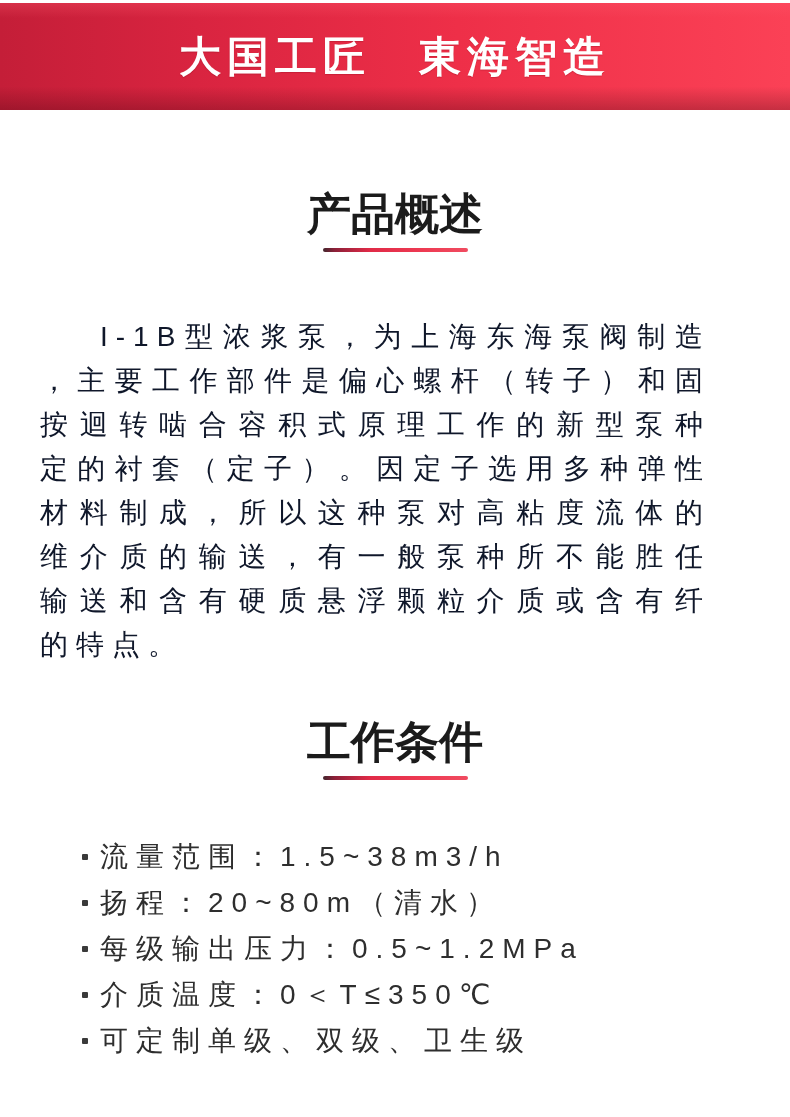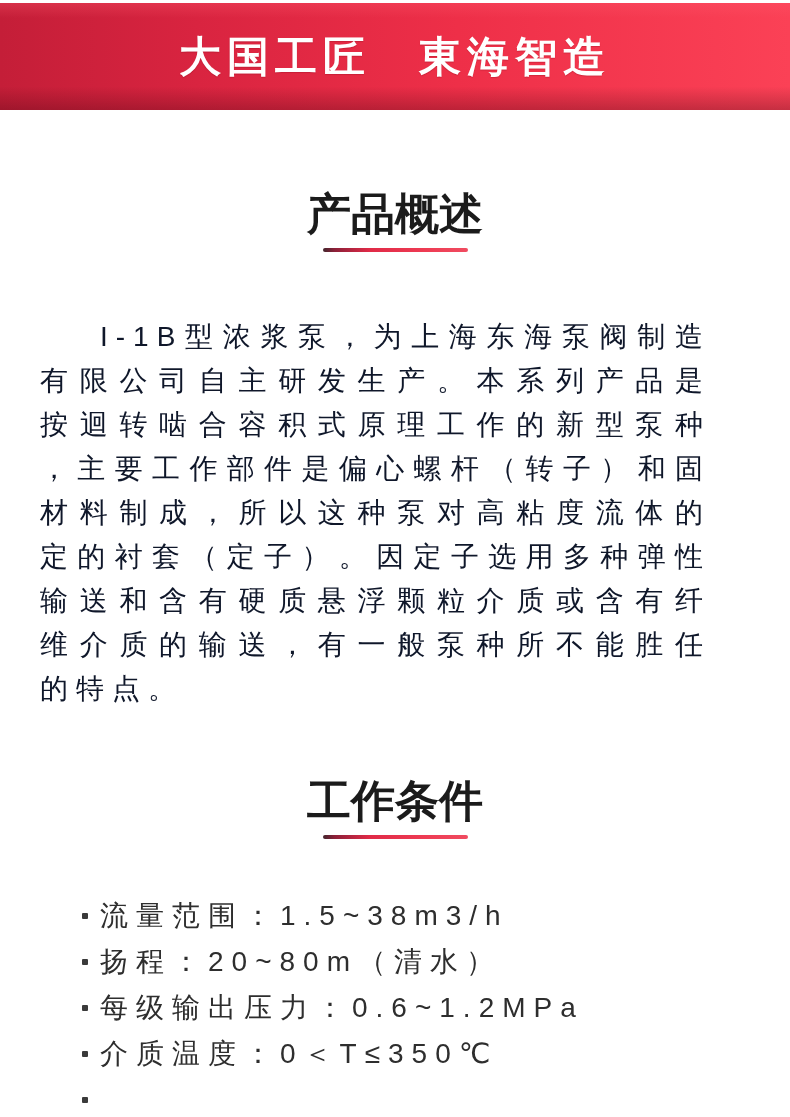--- a/index.html
+++ b/index.html
@@ -44,21 +44,21 @@
   
   .section-title {
     margin: 0;
     text-align: center;
     font-size: 44px;
     line-height: 48px;
     font-weight: bold;
     color: #1b1b1b;
   }
   .section-title.overview { margin-top: 80px; }
-  .section-title.conditions { margin-top: 66px; }
+  .section-title.conditions { margin-top: 51px; }
   .title-underline {
     width: 145px;
     height: 4px;
     margin: 10px auto 0 auto;
     border-radius: 2px;
     background: linear-gradient(90deg, #43262e 0%, #8c2038 8%, #e02a47 32%, #ee3b53 70%, #f04b60 100%);
   }
 
   
   .paragraph {
@@ -108,48 +108,48 @@
 
   <div class="banner">
     <span class="banner-text">大国工匠　東海智造</span>
   </div>
 
   <h2 class="section-title overview">产品概述</h2>
   <div class="title-underline"></div>
 
   <div class="paragraph">
     <div class="para-line first">I-1B型浓浆泵，为上海东海泵阀制造</div>
-    <div class="para-line">有限公司自主研发生产。本系列产品是</div>
+    <div class="para-line">，主要工作部件是偏心螺杆（转子）和固</div>
     <div class="para-line">按迴转啮合容积式原理工作的新型泵种</div>
-    <div class="para-line">，主要工作部件是偏心螺杆（转子）和固</div>
+    <div class="para-line">定的衬套（定子）。因定子选用多种弹性</div>
     <div class="para-line">材料制成，所以这种泵对高粘度流体的</div>
-    <div class="para-line">定的衬套（定子）。因定子选用多种弹性</div>
+    <div class="para-line">维介质的输送，有一般泵种所不能胜任</div>
     <div class="para-line">输送和含有硬质悬浮颗粒介质或含有纤</div>
-    <div class="para-line">维介质的输送，有一般泵种所不能胜任</div>
     <div class="para-line last">的特点。</div>
   </div>
 
   <h2 class="section-title conditions">工作条件</h2>
   <div class="title-underline"></div>
 
   <ul class="spec-list">
     <li class="spec-item">
       <span class="dot"></span>
       <span>流量范围：1.5~38m3/h</span>
     </li>
     <li class="spec-item">
       <span class="dot"></span>
       <span>扬程：20~80m（清水）</span>
     </li>
     <li class="spec-item">
       <span class="dot"></span>
-      <span>每级输出压力：0.6~1.2MPa</span>
+      <span>每级输出压力：0.5~1.2MPa</span>
     </li>
     <li class="spec-item">
       <span class="dot"></span>
       <span>介质温度：0＜T≤350℃</span>
     </li>
     <li class="spec-item">
       <span class="dot"></span>
+      <span>可定制单级、双级、卫生级</span>
     </li>
   </ul>
 
 </div>
 
 </body></html>

